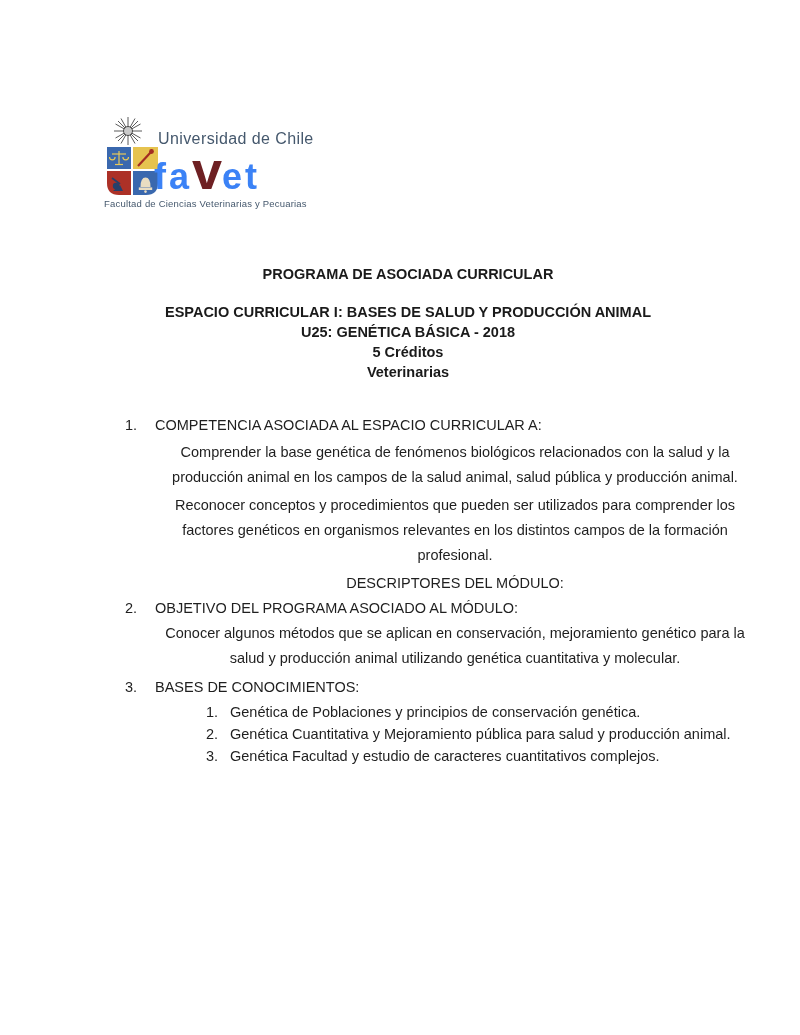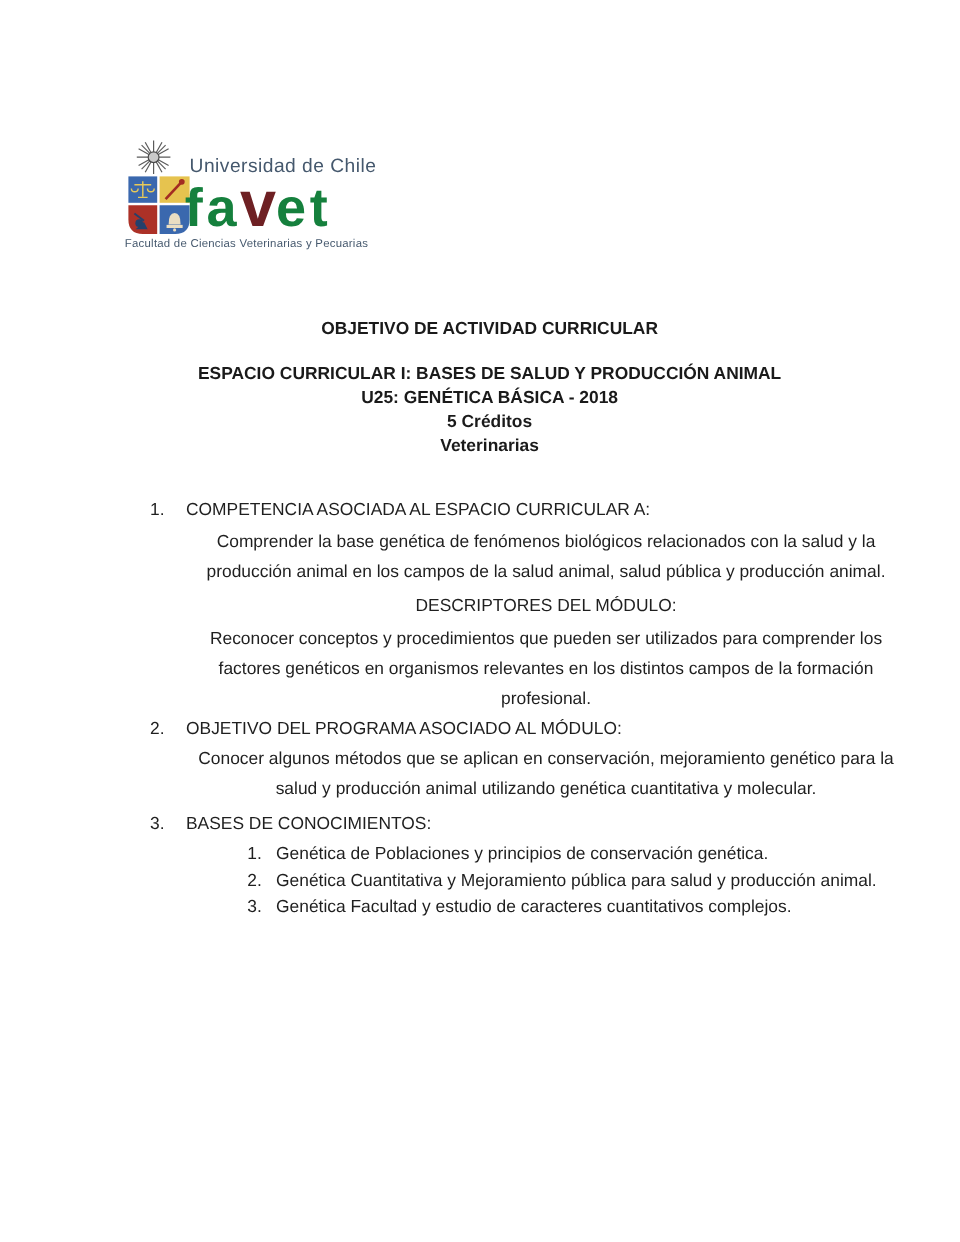--- a/index.html
+++ b/index.html
@@ -15,21 +15,21 @@
   .crest{position:absolute;left:0;top:0;}
   .univ-name{
     position:absolute;left:54px;top:16px;font-size:16px;letter-spacing:.4px;
     color:#45586d;white-space:pre;
   }
   .wordmark{
     position:absolute;left:50px;top:26px;height:62px;
     display:flex;align-items:baseline;white-space:pre;
     font-weight:bold;letter-spacing:3px;line-height:60px;
   }
-  .wm-blue{font-size:45px;color:#15803d;}
+  .wm-blue{font-size:36px;color:#3b82f6;}
   .wm-v{font-size:54px;color:#6e2023;letter-spacing:0;}
   .faculty-name{
     position:absolute;left:0px;top:84px;font-size:9.5px;letter-spacing:.2px;
     color:#45586d;white-space:pre;
   }
 
   
   .title-block{
     position:absolute;left:133px;top:264px;width:550px;
     text-align:center;font-weight:bold;font-size:14.5px;line-height:20px;
@@ -109,39 +109,39 @@
     <div class="univ-name">Universidad de Chile</div>
 
     <div class="wordmark">
       <span class="wm-blue">fa</span><span class="wm-v">v</span><span class="wm-blue">et</span>
     </div>
 
     <div class="faculty-name">Facultad de Ciencias Veterinarias y Pecuarias</div>
   </div>
 
   <div class="title-block">
-    <p class="title-main">OBJETIVO DE ACTIVIDAD CURRICULAR</p>
+    <p class="title-main">PROGRAMA DE ASOCIADA CURRICULAR</p>
     <p class="title-line">ESPACIO CURRICULAR I: BASES DE SALUD Y PRODUCCIÓN ANIMAL</p>
     <p class="title-line">U25: GENÉTICA BÁSICA - 2018</p>
     <p class="title-line">5 Créditos</p>
     <p class="title-line">Veterinarias</p>
   </div>
 
   <div class="content">
 
     <div class="item item-1">
       <div class="item-num">1.</div>
       <div class="item-body">
         <div class="item-heading">COMPETENCIA ASOCIADA AL ESPACIO CURRICULAR A:</div>
         <p class="para">Comprender la base genética de fenómenos biológicos relacionados con la salud y la
 producción animal en los campos de la salud animal, salud pública y producción animal.</p>
-        <p class="para" style="margin-top:3px">DESCRIPTORES DEL MÓDULO:</p>
         <p class="para" style="margin-top:3px">Reconocer conceptos y procedimientos que pueden ser utilizados para comprender los
 factores genéticos en organismos relevantes en los distintos campos de la formación
 profesional.</p>
+        <p class="para" style="margin-top:3px">DESCRIPTORES DEL MÓDULO:</p>
       </div>
     </div>
 
     <div class="item item-2">
       <div class="item-num">2.</div>
       <div class="item-body">
         <div class="item-heading">OBJETIVO DEL PROGRAMA ASOCIADO AL MÓDULO:</div>
         <p class="para" style="margin-top:0">Conocer algunos métodos que se aplican en conservación, mejoramiento genético para la
 salud y producción animal utilizando genética cuantitativa y molecular.</p>
       </div>

